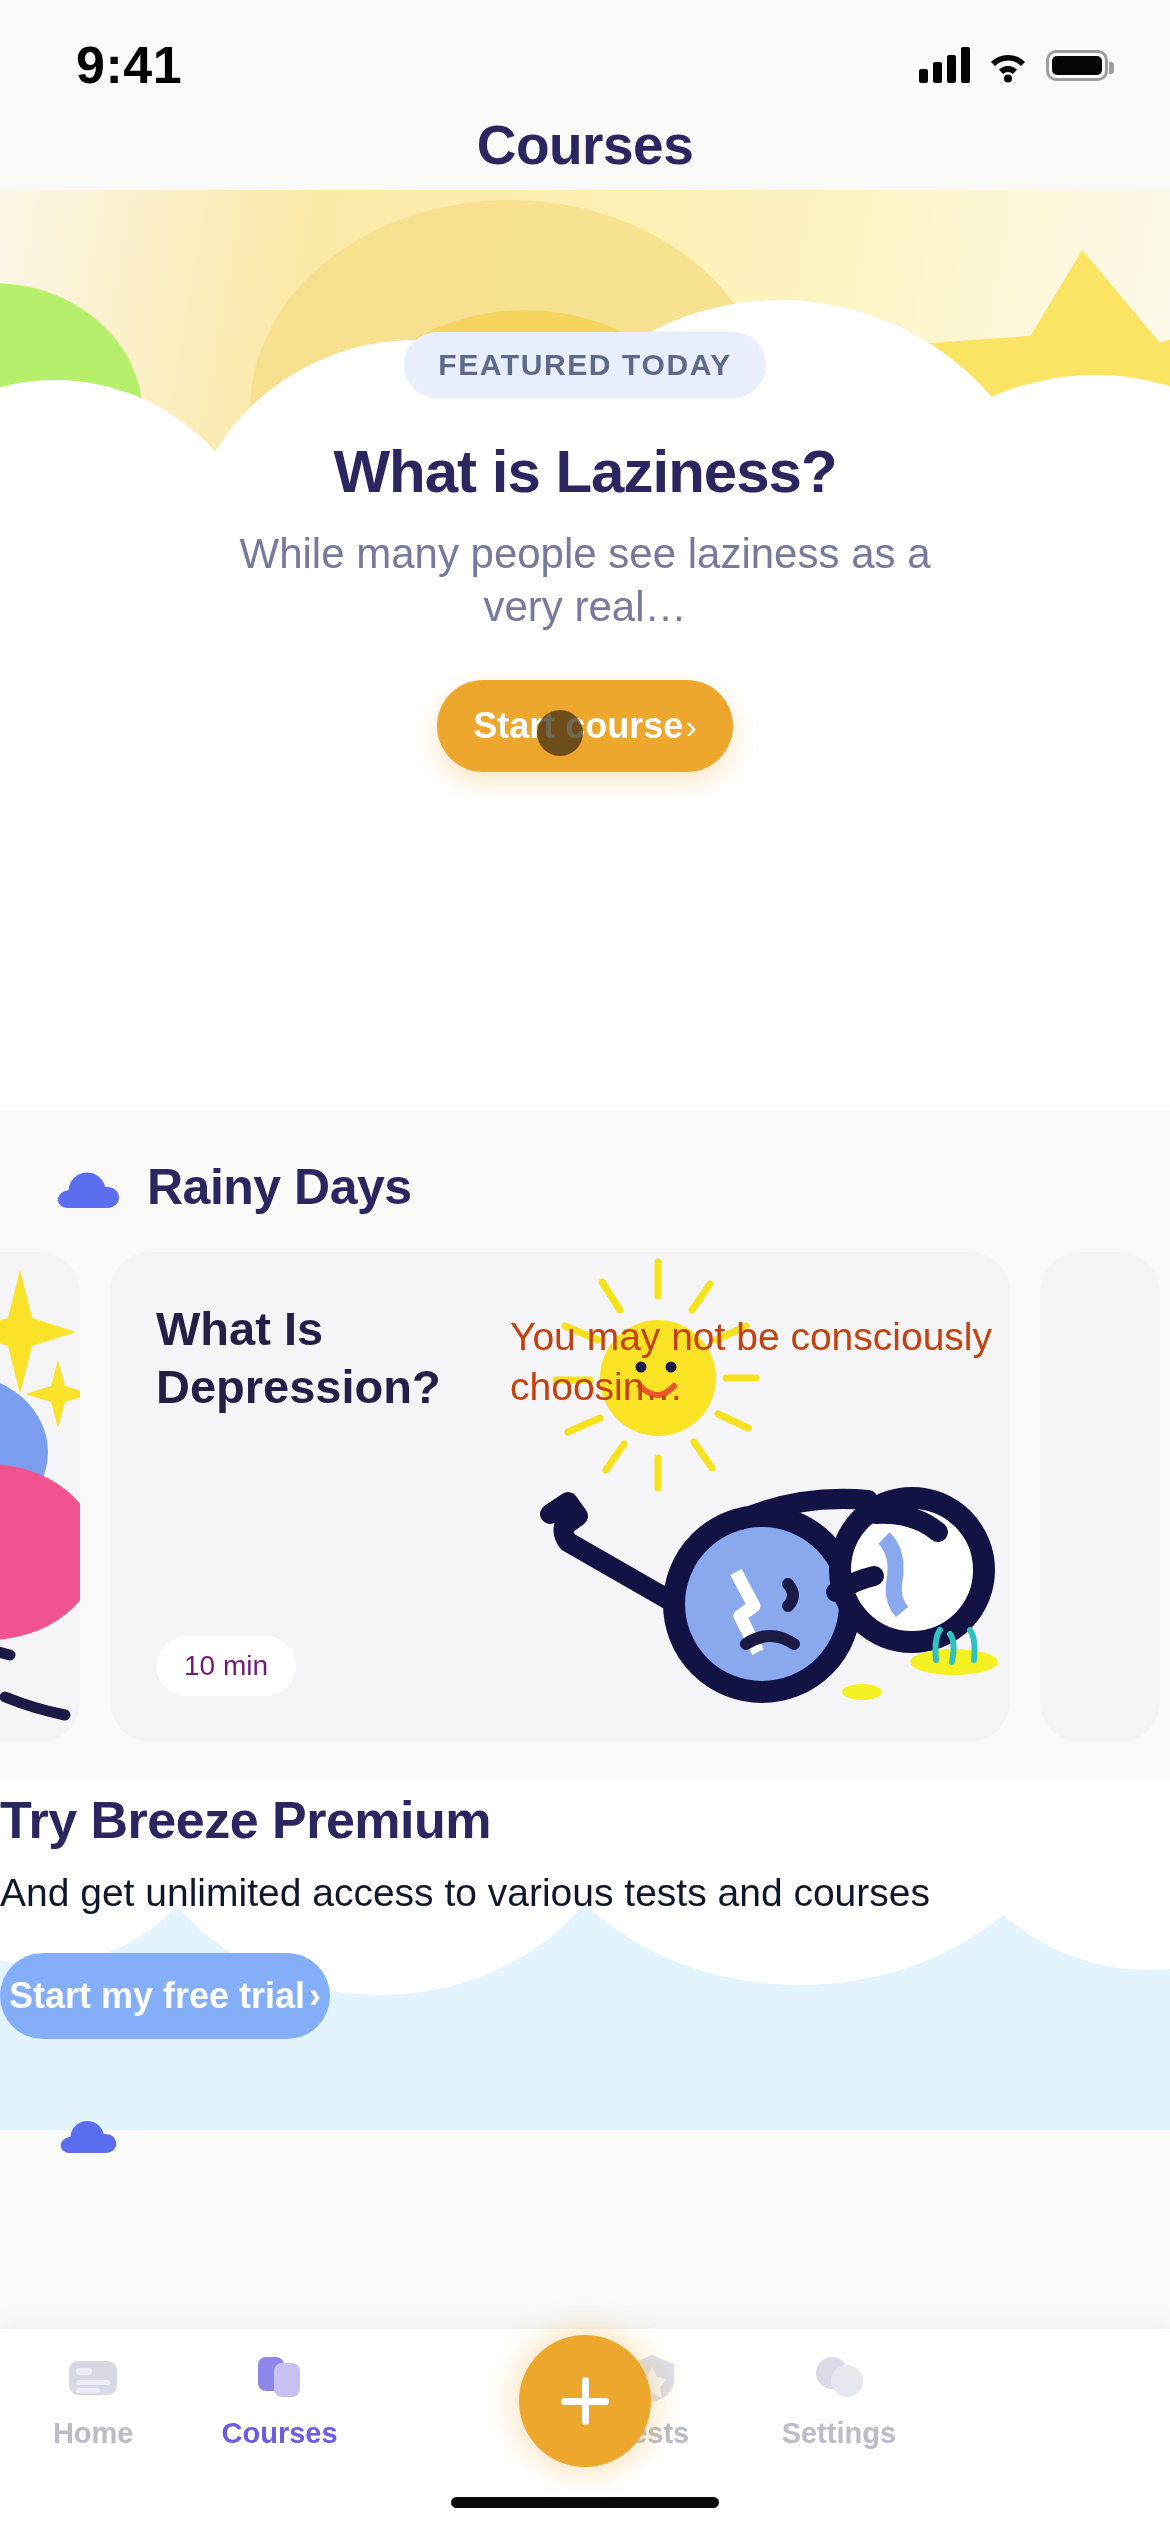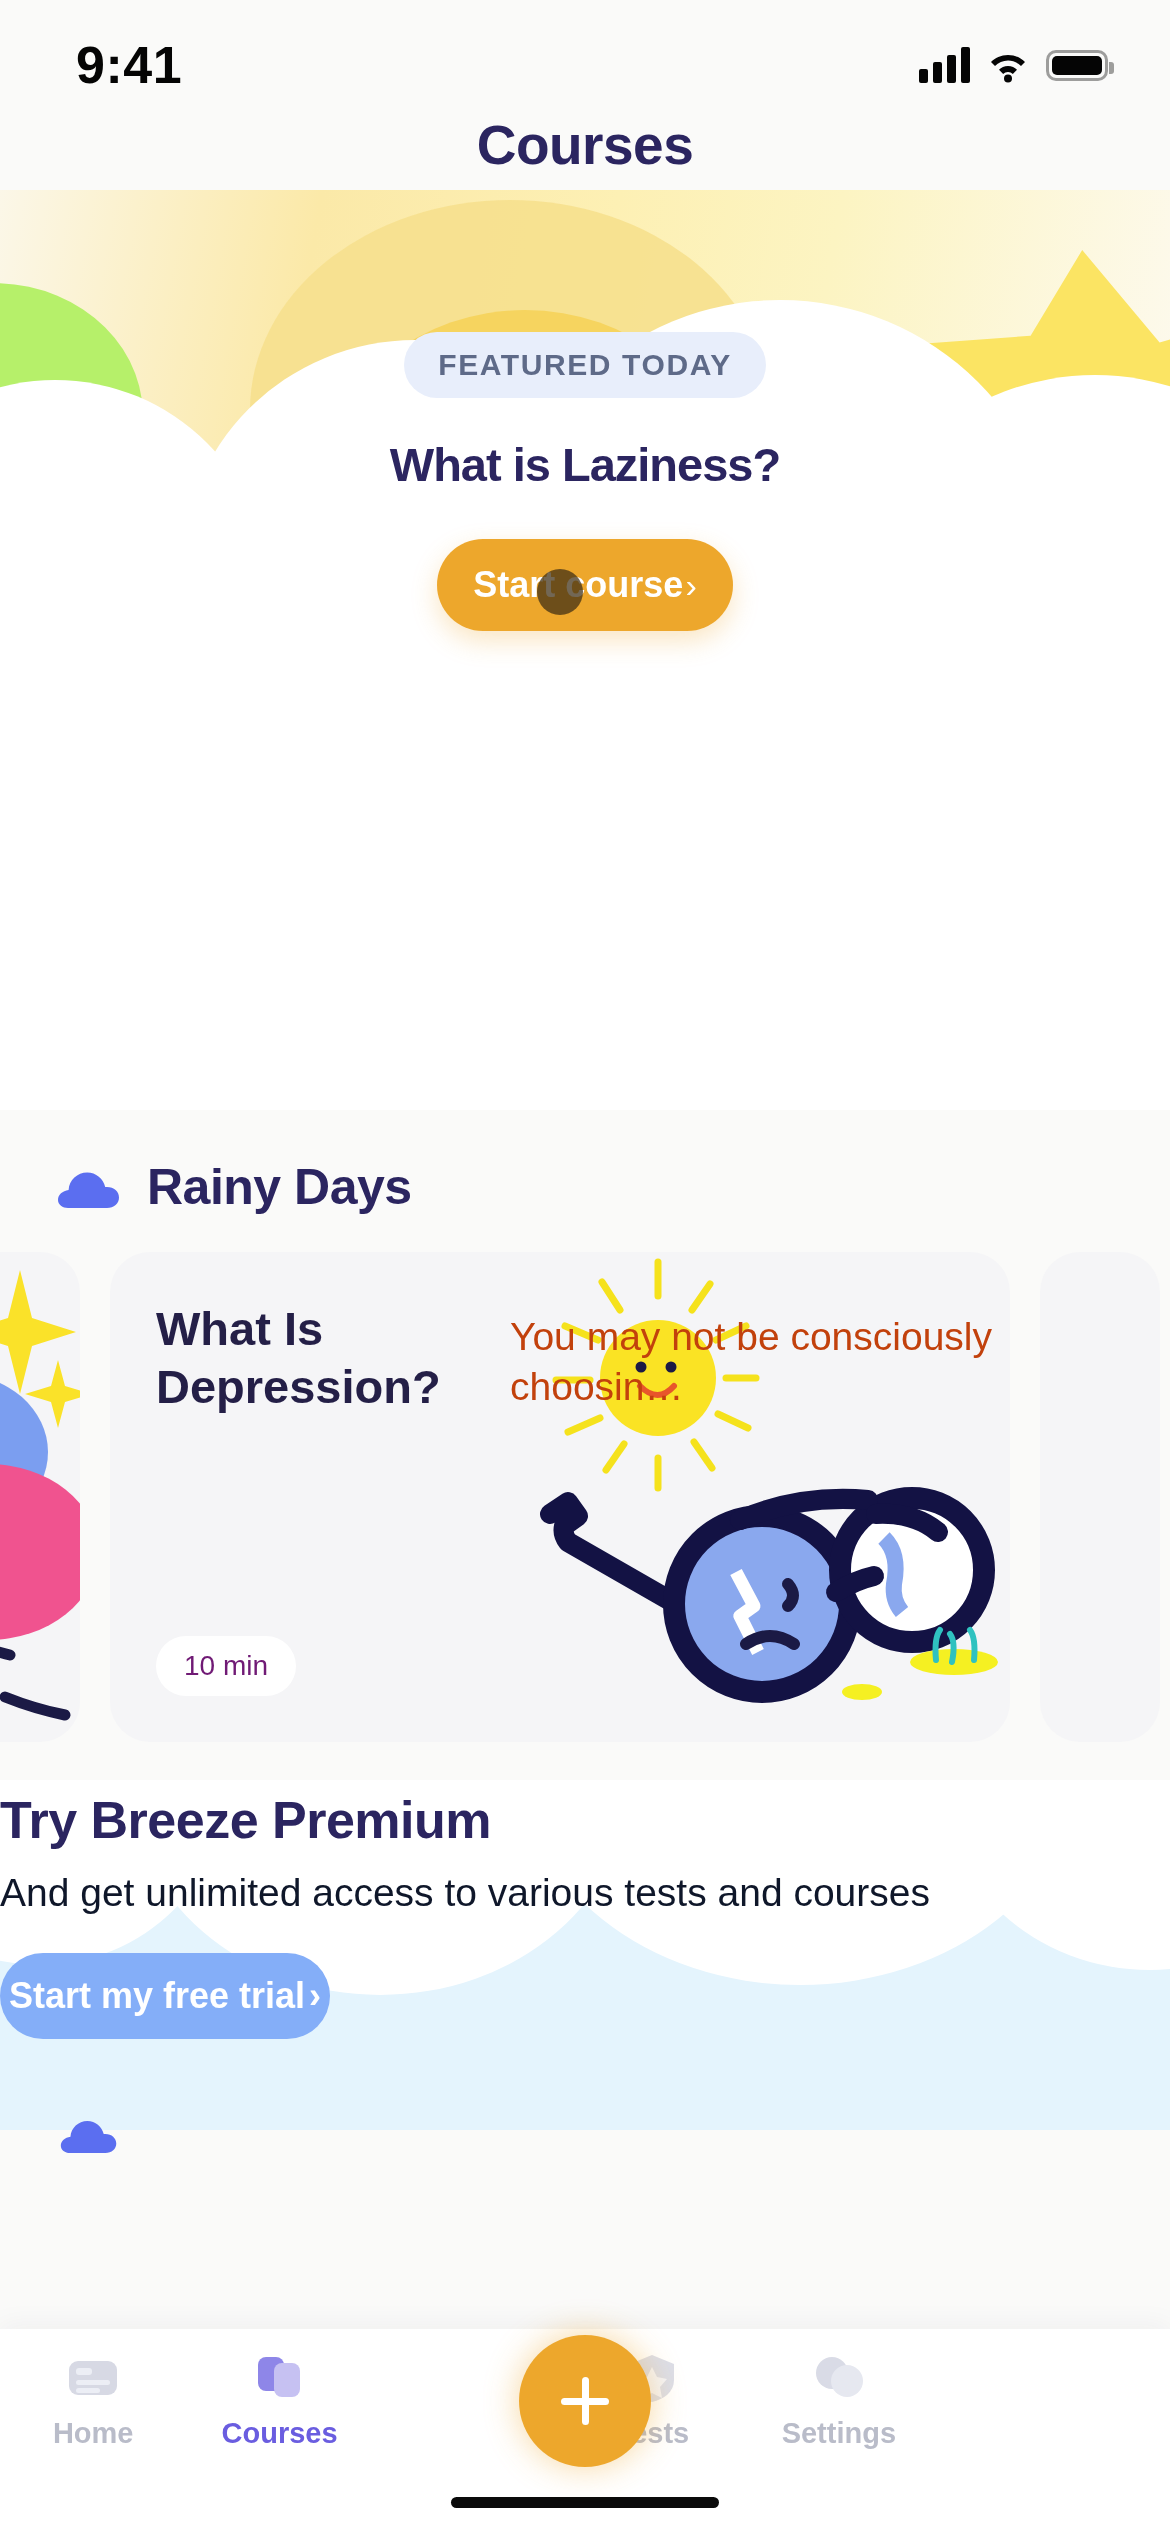--- a/index.html
+++ b/index.html
@@ -103,21 +103,21 @@
     padding-top: 142px;
     z-index: 5;
   }
   .badge-featured {
     background: #e8eefb; color: #5e6a88;
     font-size: 30px; font-weight: 600; letter-spacing: 1.6px;
     padding: 16px 34px; border-radius: 40px;
   }
   .hero-title {
     margin-top: 39px;
-    font-size: 47px; font-weight: 700; color: #2b2560; letter-spacing: -1px;
+    font-size: 60px; font-weight: 700; color: #2b2560; letter-spacing: -1px;
   }
   .hero-sub {
     margin-top: 22px;
     font-size: 42px; font-weight: 400; color: #777a9c;
     text-align: center; line-height: 1.25; max-width: 700px;
   }
   .btn-start {
     position: relative;
     margin-top: 47px;
     width: 296px; height: 92px; border: none;
@@ -291,20 +291,21 @@
         <div class="star-right"></div>
         <div class="cloud c3"></div>
         <div class="cloud c1"></div>
         <div class="cloud c2"></div>
         <div class="cloud c4"></div>
         <div class="cloud-base"></div>
       </div>
       <div class="hero-inner">
         <div class="badge-featured">FEATURED TODAY</div>
         <div class="hero-title">What is Laziness?</div>
+        <div class="hero-sub">While many people see laziness as a very real…</div>
         <button class="btn-start">
           <span>Start course</span>
           <span class="chev">›</span>
           <span class="touch-dot"></span>
         </button>
       </div>
     </div>
 
     <div class="section-head">
       <span class="icon-cloud">

